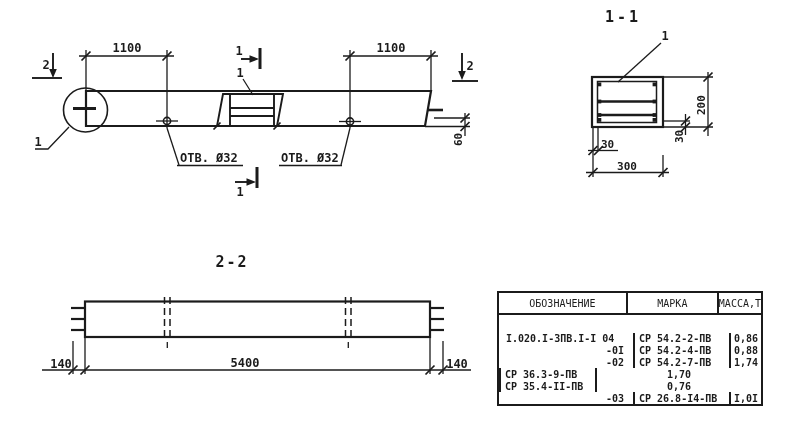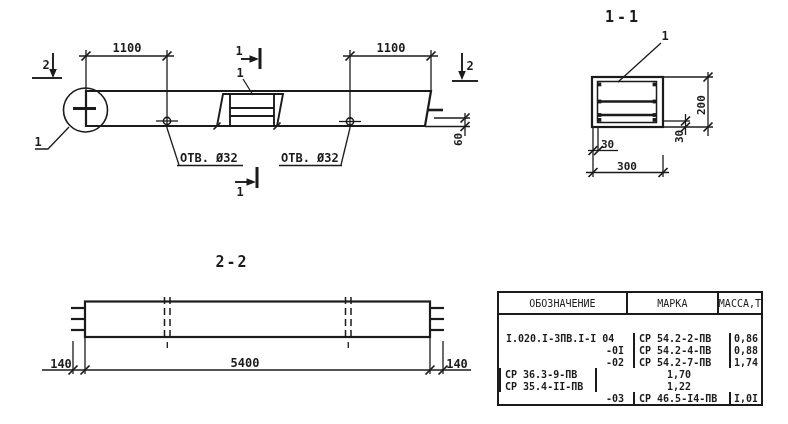--- a/index.html
+++ b/index.html
@@ -277,23 +277,23 @@
       <div class="t-cell c-des td des-sub">-02</div>
       <div class="t-cell c-mark td mark-cell">СР 54.2-7-ПВ</div>
       <div class="t-cell c-mass td">1,74</div>
     </div>
     <div class="t-row">
       <div class="t-cell c-mark td mark-cell">СР 36.3-9-ПВ</div>
       <div class="t-cell c-mass td">1,70</div>
     </div>
     <div class="t-row">
       <div class="t-cell c-mark td mark-cell">СР 35.4-II-ПВ</div>
-      <div class="t-cell c-mass td">1,22</div>
+      <div class="t-cell c-mass td">0,76</div>
     </div>
     <div class="t-row">
       <div class="t-cell c-des td des-sub">-03</div>
-      <div class="t-cell c-mark td mark-cell">СР 46.5-I4-ПВ</div>
+      <div class="t-cell c-mark td mark-cell">СР 26.8-I4-ПВ</div>
       <div class="t-cell c-mass td">I,0I</div>
     </div>
   </div>
 </div>
 
 </div>
 
 </body></html>

